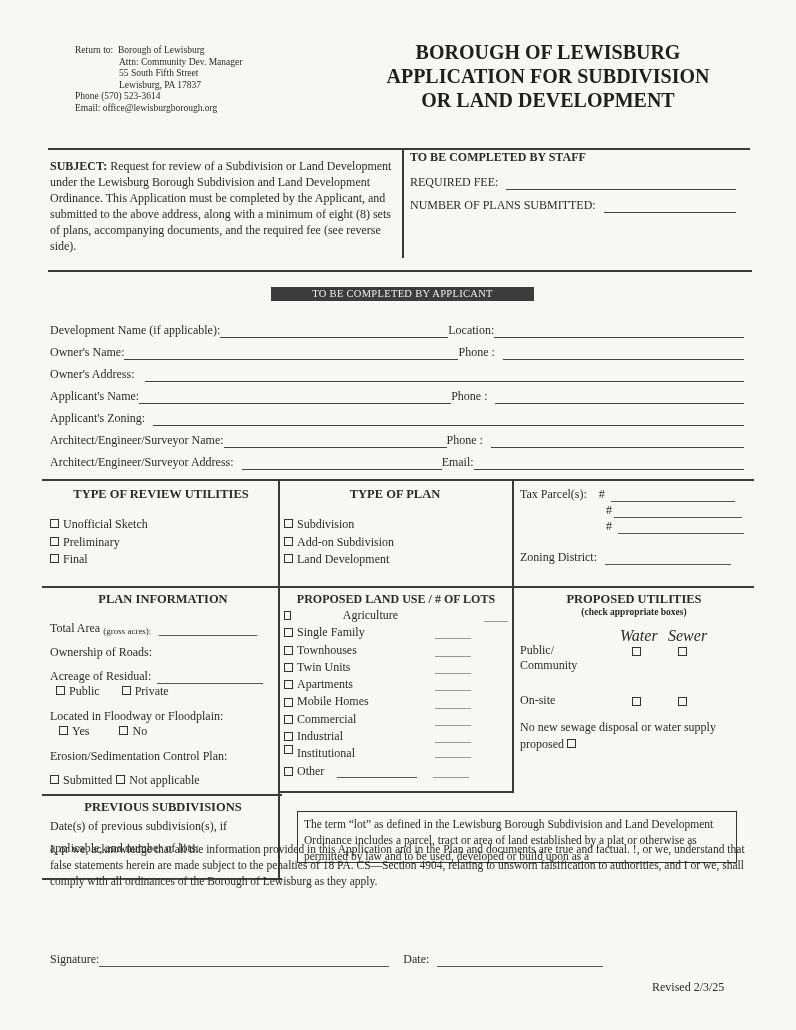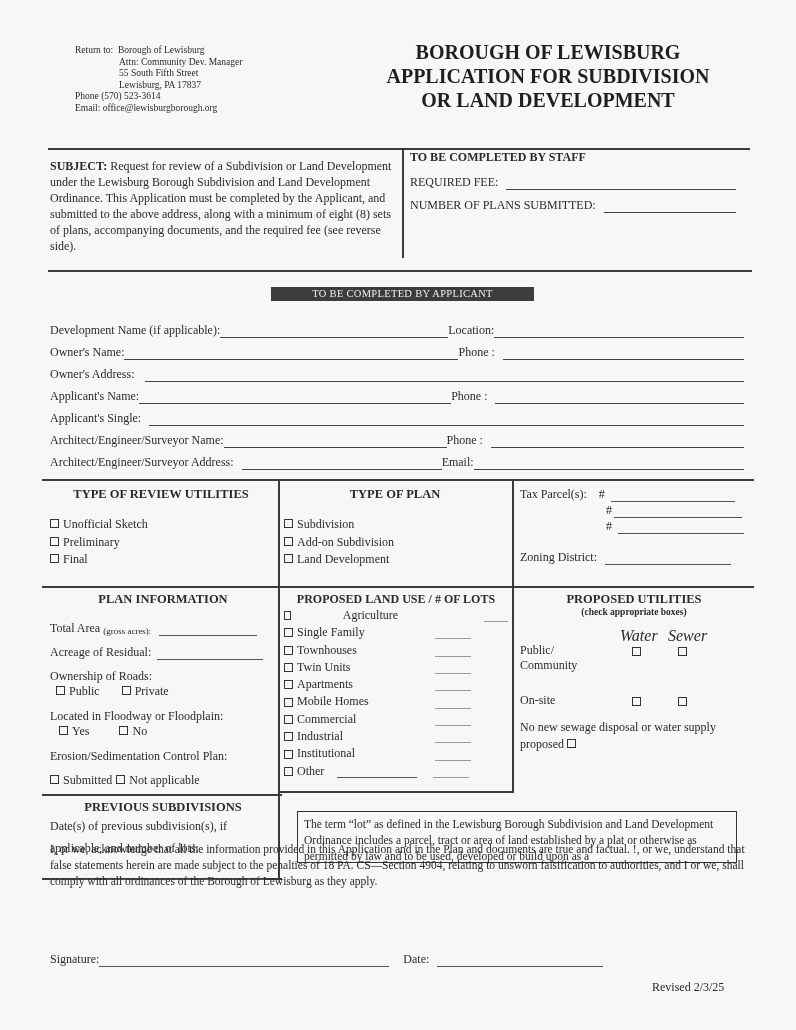--- a/index.html
+++ b/index.html
@@ -92,21 +92,21 @@
     <span class="lbl">Owner's Address:</span>
     <span class="fill" style="flex:1;margin-left:10px"></span>
   </div>
   <div class="r">
     <span class="lbl">Applicant's Name:</span>
     <span class="fill" style="width:312px"></span>
     <span class="lbl">Phone :</span>
     <span class="fill" style="flex:1;margin-left:8px"></span>
   </div>
   <div class="r">
-    <span class="lbl">Applicant's Single:</span>
+    <span class="lbl">Applicant's Zoning:</span>
     <span class="fill" style="flex:1;margin-left:8px"></span>
   </div>
   <div class="r">
     <span class="lbl">Architect/Engineer/Surveyor Name:</span>
     <span class="fill" style="width:223px"></span>
     <span class="lbl">Phone :</span>
     <span class="fill" style="flex:1;margin-left:8px"></span>
   </div>
   <div class="r">
     <span class="lbl">Architect/Engineer/Surveyor Address:</span>
@@ -158,25 +158,25 @@
     </div>
   <div style="display:flex;align-items:flex-end;margin-top:16px">
       <span>Zoning District:</span>
       <span class="blank" style="width:126px;margin-left:8px"></span>
     </div>
 </div>
 
 <div class="cell" style="left:50px;top:592px;width:226px;">
   <div class="h3">PLAN INFORMATION</div>
   <div style="margin-top:14px;display:flex;align-items:flex-end"><span>Total Area</span>&nbsp;<span style="font-size:9px">(gross acres):</span><span class="blank" style="width:98px;margin-left:8px"></span></div>
+  <div style="margin-top:9px">Ownership of Roads:</div>
   <div style="margin-top:9px;display:flex;align-items:flex-end">
       <span>Acreage of Residual:</span>
       <span class="blank" style="width:106px;margin-left:6px"></span>
     </div>
-  <div style="margin-top:9px">Ownership of Roads:</div>
   <div style="padding-left:6px"><span><span class="cb"></span><span>Public</span></span><span style="margin-left:22px"><span class="cb"></span><span>Private</span></span></div>
   <div style="margin-top:10px">Located in Floodway or Floodplain:</div>
   <div style="padding-left:9px"><span><span class="cb"></span><span>Yes</span></span><span style="margin-left:30px"><span class="cb"></span><span>No</span></span></div>
   <div style="margin-top:10px">Erosion/Sedimentation Control Plan:</div>
   <div style="margin-top:9px"><span><span class="cb"></span><span>Submitted</span></span><span style="margin-left:4px"><span class="cb"></span><span>Not applicable</span></span></div>
 </div>
 
 <div class="cell" style="left:284px;top:592px;width:224px;">
   <div class="h3" style="font-size:12px">PROPOSED LAND USE / # OF LOTS</div>
   <div id="landuse" style="margin-top:0px">
@@ -213,21 +213,21 @@
       <div class="li" style="display: flex; align-items: center; line-height: 17.3px;">
         <span class="cb"></span>
         <span style="width: 138px;">Commercial</span>
         <span class="blank" style="width: 36px; border-color: rgb(153, 153, 153);"></span>
       </div>
       <div class="li" style="display: flex; align-items: center; line-height: 17.3px;">
         <span class="cb"></span>
         <span style="width: 138px;">Industrial</span>
         <span class="blank" style="width: 36px; border-color: rgb(153, 153, 153);"></span>
       </div>
-      <div class="li" style="display: flex; align-items: center; line-height: 17.3px;">
+      <div class="li" style="display: flex; line-height: 17.3px;">
         <span class="cb"></span>
         <span style="width: 138px;">Institutional</span>
         <span class="blank" style="width: 36px; border-color: rgb(153, 153, 153);"></span>
       </div>
       <div class="li" style="display: flex; align-items: center; line-height: 17.3px;">
         <span class="cb"></span>
         <span style="width: 40px;">Other</span>
         <span class="blank" style="width: 80px; margin-right: 16px;"></span>
         <span class="blank" style="width: 36px; border-color: rgb(153, 153, 153);"></span>
       </div>

